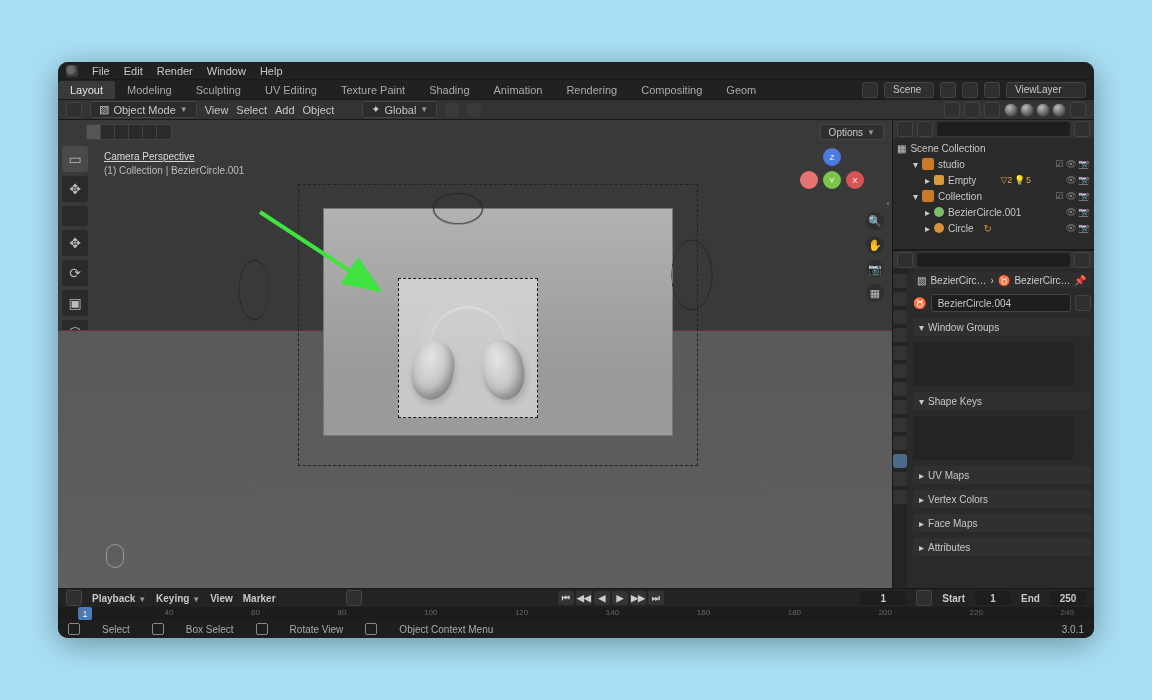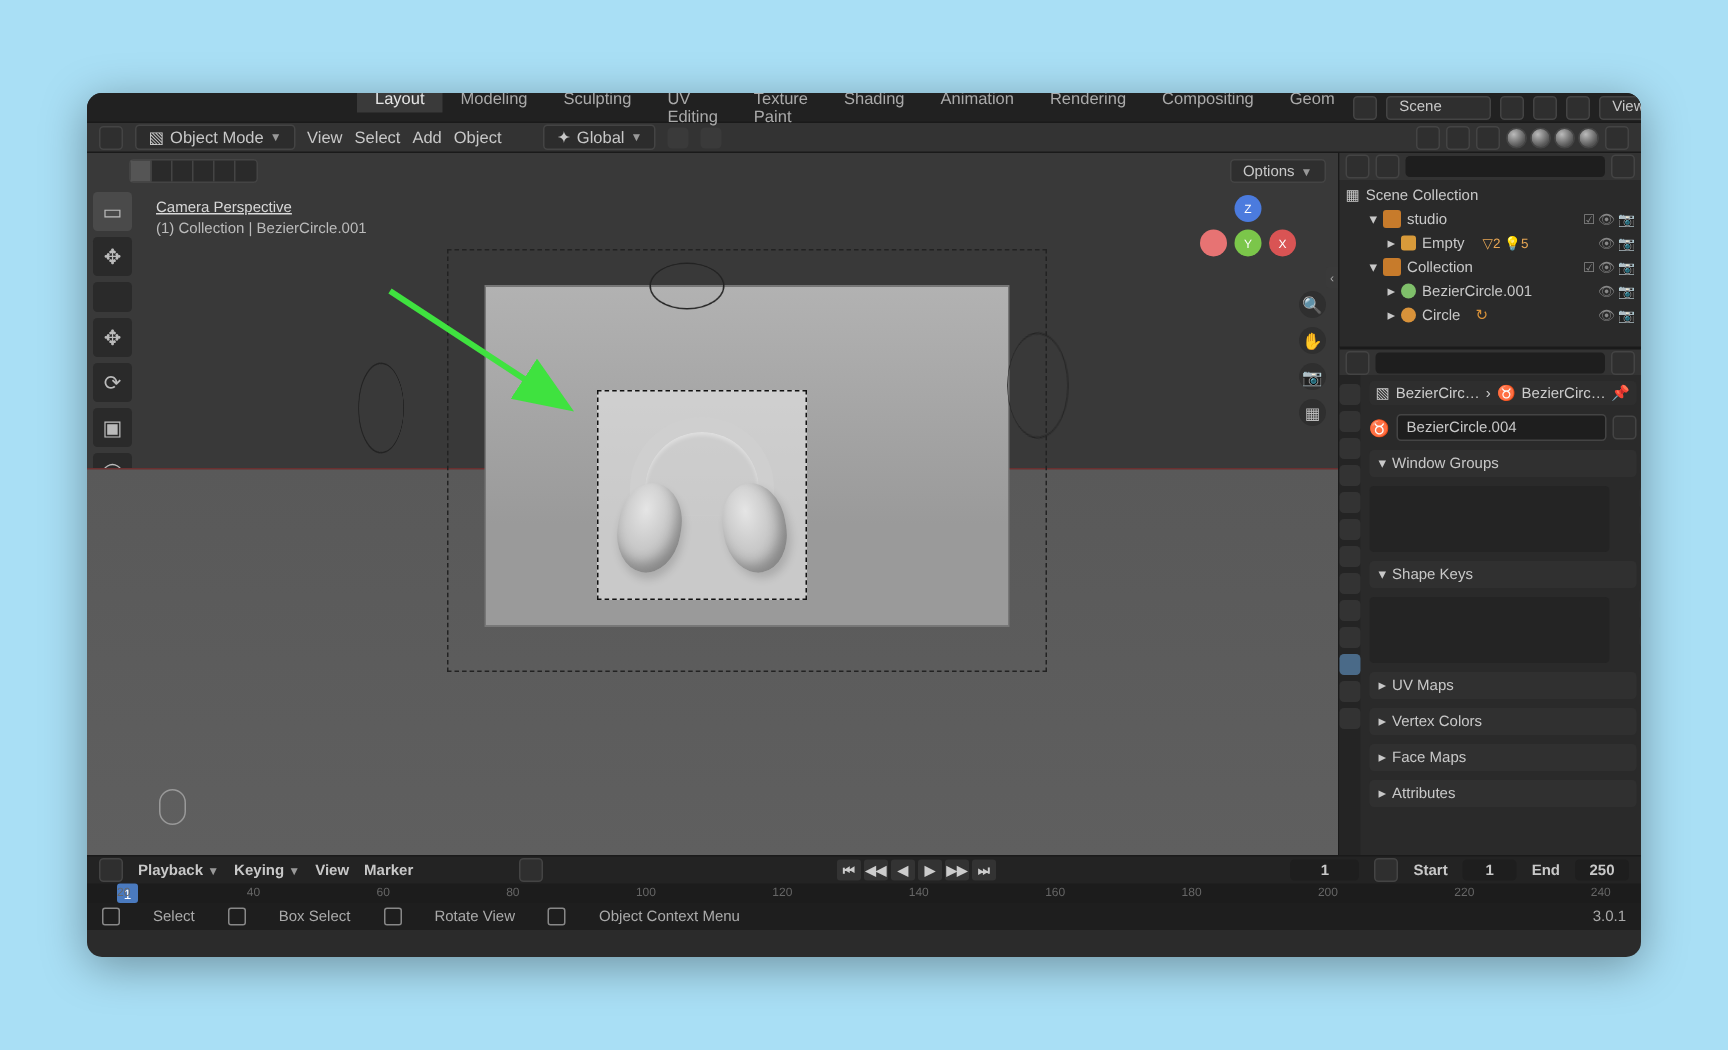--- a/index.html
+++ b/index.html
@@ -6,21 +6,21 @@
   body { background: #a9dff5; width: 1152px; height: 700px; overflow: hidden; position: relative; }
   .frame { position: absolute; left: 58px; top: 62px; width: 1036px; height: 576px; background: #2b2b2b; border-radius: 10px; box-shadow: 0 6px 30px rgba(0,0,0,0.35); color: #c8c8c8; font-size: 11px; overflow: hidden; }
 
   
   .menubar { height: 18px; display: flex; align-items: center; padding: 0 8px; gap: 14px; background: #212121; border-bottom: 1px solid #1a1a1a; }
   .blender-logo { width: 12px; height: 12px; border-radius: 3px; background: radial-gradient(circle at 40% 40%, #6a6a6a 30%, #3b3b3b 60%); }
   .menubar span { cursor: default; }
 
   
   .tabsrow { height: 20px; display: flex; align-items: center; background: #212121; border-bottom: 1px solid #1a1a1a; }
-  .tabs { display: flex; align-items: flex-start; gap: 0; margin-left: 180px; }
+  .tabs { display: flex; align-items: center; gap: 0; }
   .tab { padding: 3px 12px; color: #aaa; }
   .tab.active { background: #3a3a3a; border-radius: 3px 3px 0 0; color: #e6e6e6; }
   .topright { margin-left: auto; display: flex; align-items: center; gap: 6px; padding-right: 8px; }
   .fieldpill { background: #2f2f2f; border: 1px solid #444; border-radius: 3px; padding: 1px 8px; height: 16px; display: inline-flex; align-items: center; font-size: 10px; }
   .square-btn { width: 16px; height: 16px; background: #2f2f2f; border: 1px solid #444; border-radius: 3px; }
 
   
   .vp-toolbar { height: 20px; display: flex; align-items: center; gap: 8px; padding: 0 8px; background: #333; border-bottom: 1px solid #1a1a1a; }
   .mode-pill { background: #2c2c2c; border: 1px solid #444; border-radius: 3px; padding: 1px 8px; display: inline-flex; align-items: center; gap: 4px; }
   .caret { font-size: 8px; color: #999; }
@@ -127,37 +127,45 @@
   
   .status { height:18px; background:#1e1e1e; display:flex; align-items:center; padding:0 10px; gap:22px; font-size:10px; color:#aaa; }
   .status .kb { width:12px; height:12px; border:1px solid #888; border-radius:2px; }
   .ver { margin-left:auto; }
 </style>
 </head>
 <body>
 
 <div class="frame">
 
+  <div class="menubar">
+    <span class="blender-logo"></span>
+    <span>File</span>
+    <span>Edit</span>
+    <span>Render</span>
+    <span>Window</span>
+    <span>Help</span>
+  </div>
 
   <div class="tabsrow">
     <div class="tabs">
       <div class="tab active">Layout</div>
       <div class="tab">Modeling</div>
       <div class="tab">Sculpting</div>
       <div class="tab">UV Editing</div>
       <div class="tab">Texture Paint</div>
       <div class="tab">Shading</div>
       <div class="tab">Animation</div>
       <div class="tab">Rendering</div>
       <div class="tab">Compositing</div>
       <div class="tab">Geom</div>
     </div>
     <div class="topright">
       <span class="square-btn"></span>
-      <span class="fieldpill" style="width:70px">Scene</span>
+      <span class="fieldpill" style="width:50px">Scene</span>
       <span class="square-btn"></span>
       <span class="square-btn"></span>
       <span class="square-btn"></span>
       <span class="fieldpill" style="width:80px">ViewLayer</span>
 
     </div>
   </div>
 
   <div class="vp-toolbar">
     <span class="square-btn"></span>
@@ -289,21 +297,21 @@
                 <span>☑</span>
                 <span>👁</span>
                 <span>📷</span>
               </span>
           </div>
           <div class="tree-row">
             <span class="indent2"></span>
               <span>▸</span>
             <span class="tree-ico empty-ico"></span>
             <span>Empty</span>
-            <span style="font-size:9px;color:#e7a654;margin-left:8px">▽2 💡5</span>
+            <span style="font-size:9px;color:#e7a654;margin-left:20px">▽2 💡5</span>
             <span class="row-icons">
                 <span>👁</span>
                 <span>📷</span>
               </span>
           </div>
           <div class="tree-row">
             <span class="indent1"></span>
               <span>▾</span>
             <span class="tree-ico col-ico"></span>
             <span>Collection</span>

